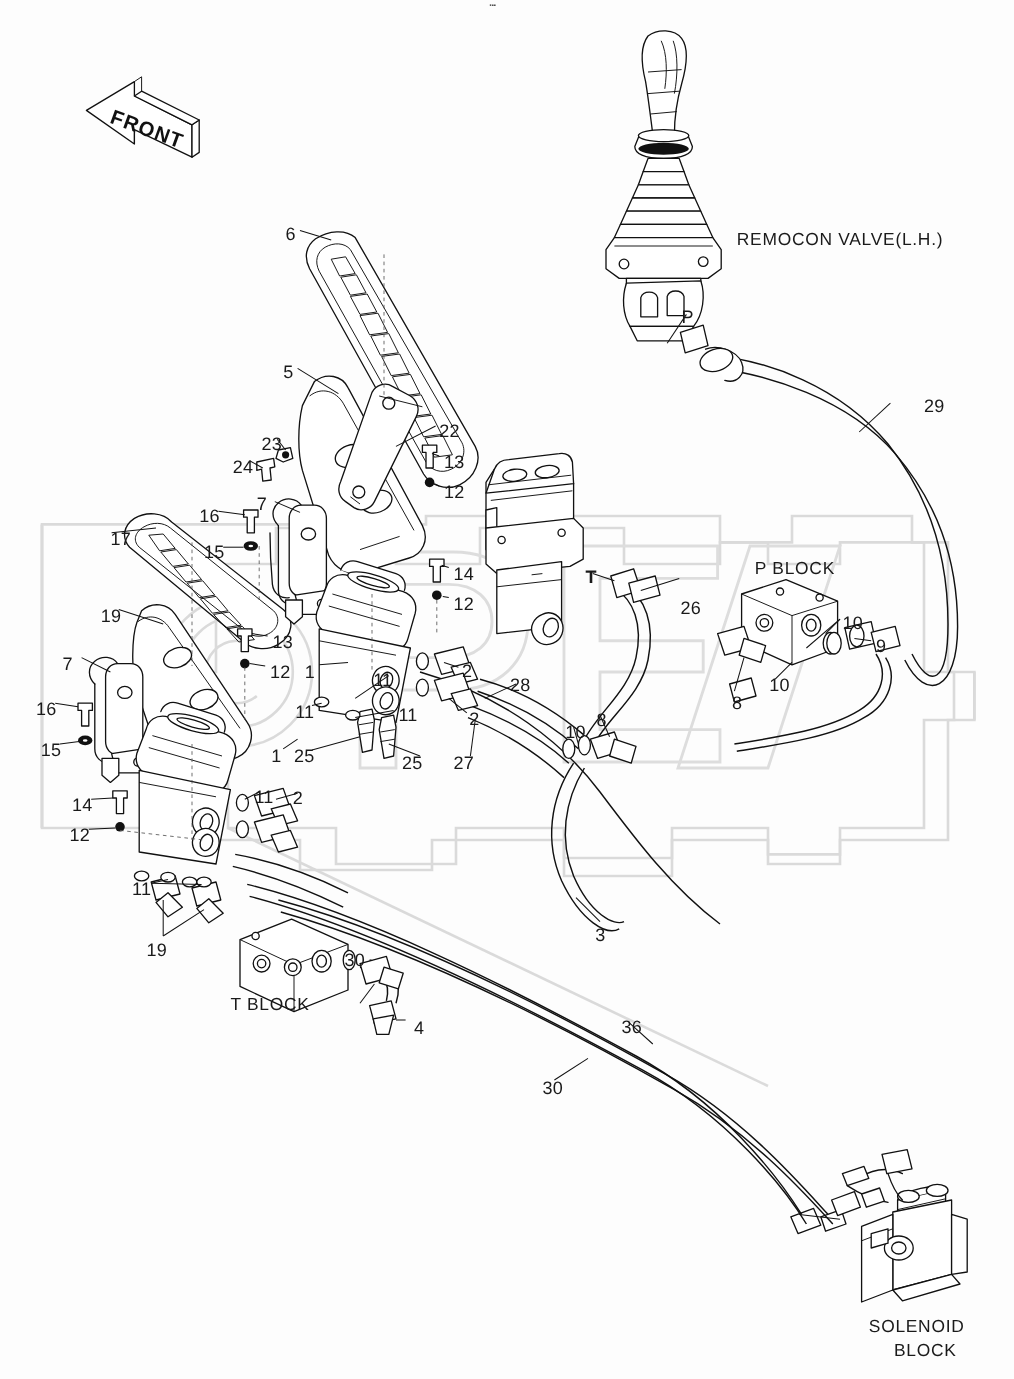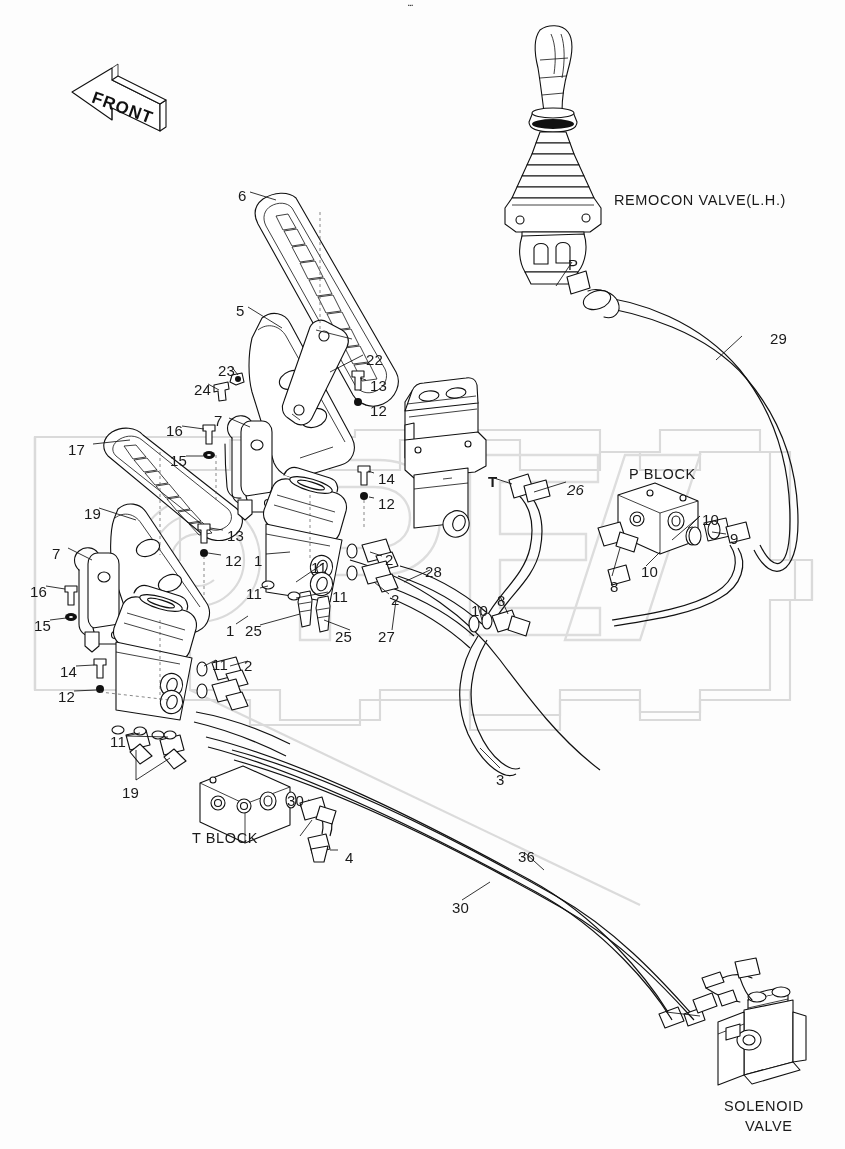--- a/index.html
+++ b/index.html
@@ -504,21 +504,21 @@
 <div id="textlayer">
       <div class="lbl num" style="left: 238px; top: 187px;">6</div>
       <div class="lbl num" style="left: 236px; top: 302px;">5</div>
       <div class="lbl num" style="left: 366px; top: 351px;">22</div>
       <div class="lbl num" style="left: 218px; top: 362px;">23</div>
       <div class="lbl num" style="left: 194px; top: 381px;">24</div>
       <div class="lbl num" style="left: 370px; top: 377px;">13</div>
       <div class="lbl num" style="left: 370px; top: 402px;">12</div>
       <div class="lbl num" style="left: 214px; top: 412px;">7</div>
       <div class="lbl num" style="left: 166px; top: 422px;">16</div>
-      <div class="lbl num" style="left: 68px; top: 441px;">17</div>
+      <div class="lbl num" style="left: 92px; top: 441px;">17</div>
       <div class="lbl num" style="left: 170px; top: 452px;">15</div>
       <div class="lbl num" style="left: 378px; top: 470px;">14</div>
       <div class="lbl num" style="left: 378px; top: 495px;">12</div>
       <div class="lbl num" style="left: 84px; top: 505px;">19</div>
       <div class="lbl num" style="left: 227px; top: 527px;">13</div>
       <div class="lbl num" style="left: 52px; top: 545px;">7</div>
       <div class="lbl num" style="left: 225px; top: 552px;">12</div>
       <div class="lbl num" style="left: 254px; top: 552px;">1</div>
       <div class="lbl num" style="left: 30px; top: 583px;">16</div>
       <div class="lbl num" style="left: 246px; top: 585px;">11</div>
@@ -533,36 +533,36 @@
       <div class="lbl num" style="left: 378px; top: 628px;">27</div>
       <div class="lbl num" style="left: 425px; top: 563px;">28</div>
       <div class="lbl num" style="left: 60px; top: 663px;">14</div>
       <div class="lbl num" style="left: 58px; top: 688px;">12</div>
       <div class="lbl num" style="left: 212px; top: 656px;">11</div>
       <div class="lbl num" style="left: 244px; top: 657px;">2</div>
       <div class="lbl num" style="left: 110px; top: 733px;">11</div>
       <div class="lbl num" style="left: 122px; top: 784px; text-align: right;">19</div>
       <div class="lbl num" style="left: 287px; top: 792px;">30</div>
       <div class="lbl num" style="left: 345px; top: 849px;">4</div>
-      <div class="lbl num" style="left: 567px; top: 481px; font-style: italic;">26</div>
+      <div class="lbl num" style="left: 567px; top: 499px;">26</div>
       <div class="lbl num" style="left: 702px; top: 511px;">10</div>
       <div class="lbl num" style="left: 730px; top: 530px;">9</div>
       <div class="lbl num" style="left: 641px; top: 563px;">10</div>
       <div class="lbl num" style="left: 610px; top: 578px;">8</div>
       <div class="lbl num" style="left: 497px; top: 592px;">8</div>
       <div class="lbl num" style="left: 471px; top: 602px;">10</div>
       <div class="lbl num" style="left: 496px; top: 771px;">3</div>
       <div class="lbl num" style="left: 742px; top: 330px; margin-left: 28px;">29</div>
       <div class="lbl num" style="left: 518px; top: 848px;">36</div>
       <div class="lbl num" style="left: 452px; top: 899px;">30</div>
       <div class="lbl cap" style="left: 614px; top: 192px;">REMOCON VALVE(L.H.)</div>
       <div class="lbl cap" style="left: 629px; top: 466px;">P BLOCK</div>
       <div class="lbl cap" style="left: 192px; top: 830px;">T BLOCK</div>
       <div class="lbl cap" style="left: 724px; top: 1098px;">SOLENOID</div>
-      <div class="lbl cap" style="left: 745px; top: 1118px;">VALVE</div>
+      <div class="lbl cap" style="left: 745px; top: 1118px;">BLOCK</div>
       <div class="lbl portp" style="left: 568px; top: 256px;">P</div>
       <div class="lbl port" style="left: 488px; top: 473px;">T</div>
     </div>
 
 <div class="frontTxt" style="left:96px;top:88px;">FRONT</div>
 
 <div class="tiny" style="left:408px;top:2px;">▪▪▪</div>
 
 </div>
 

